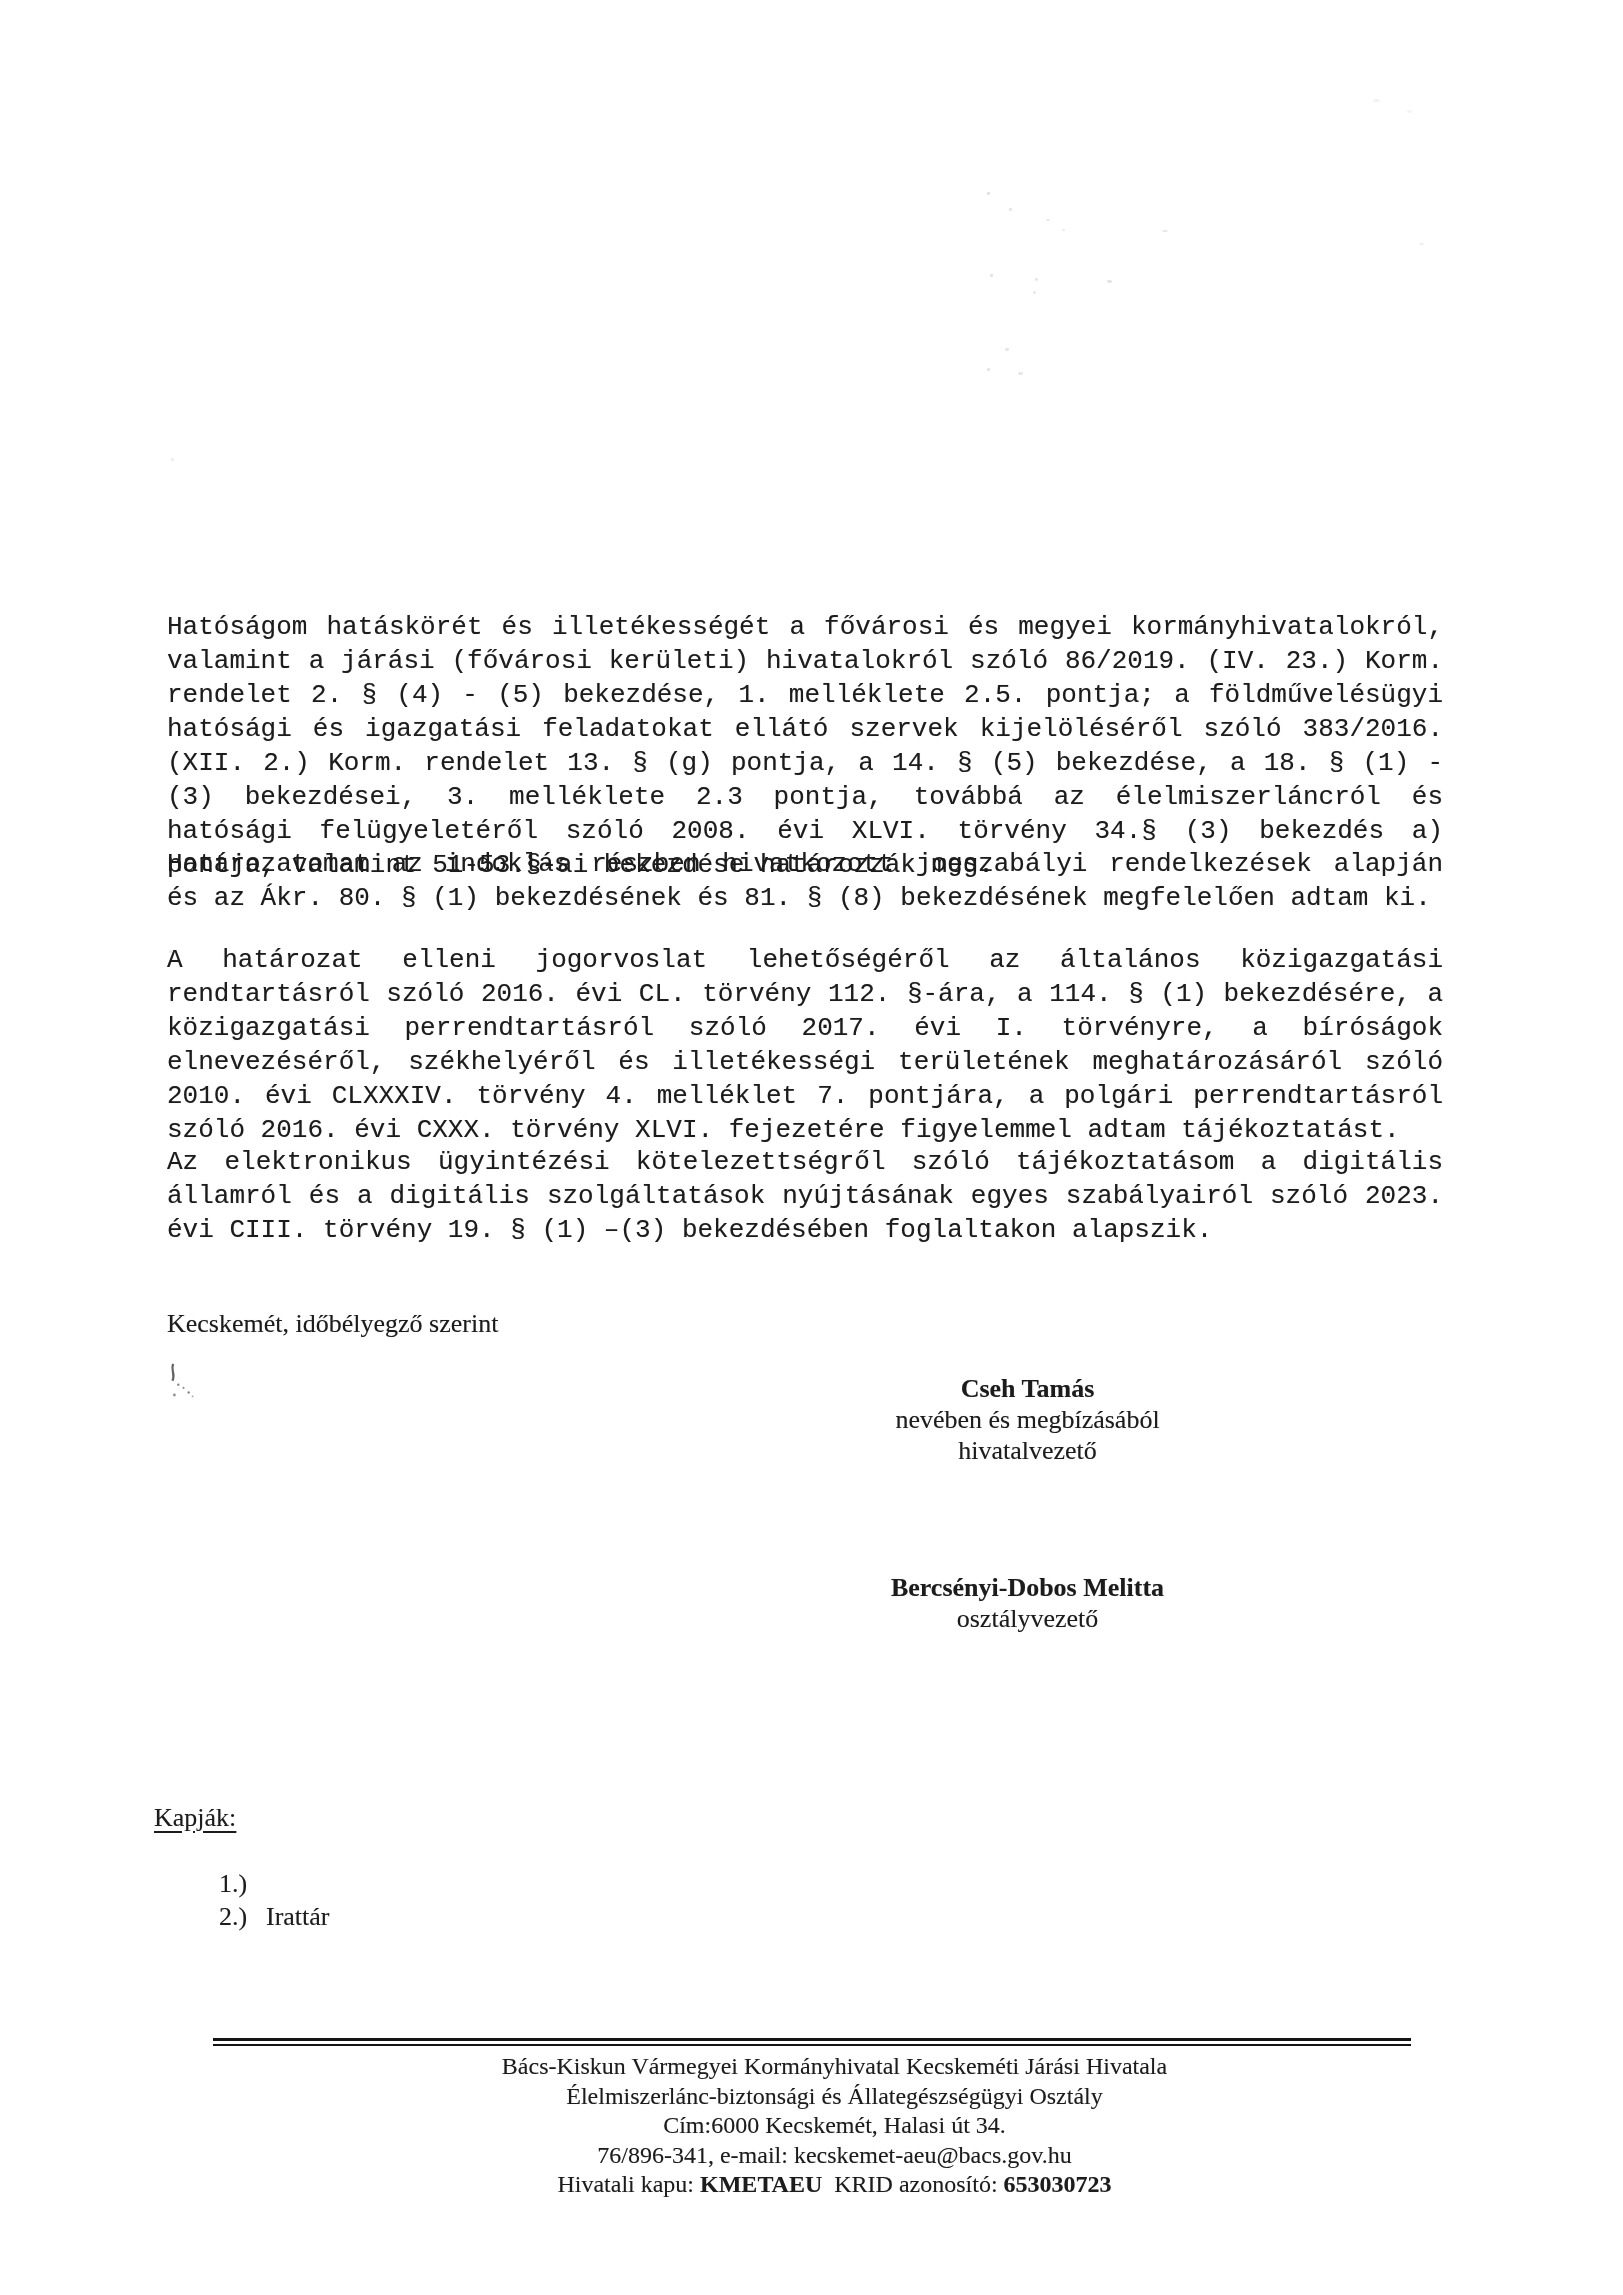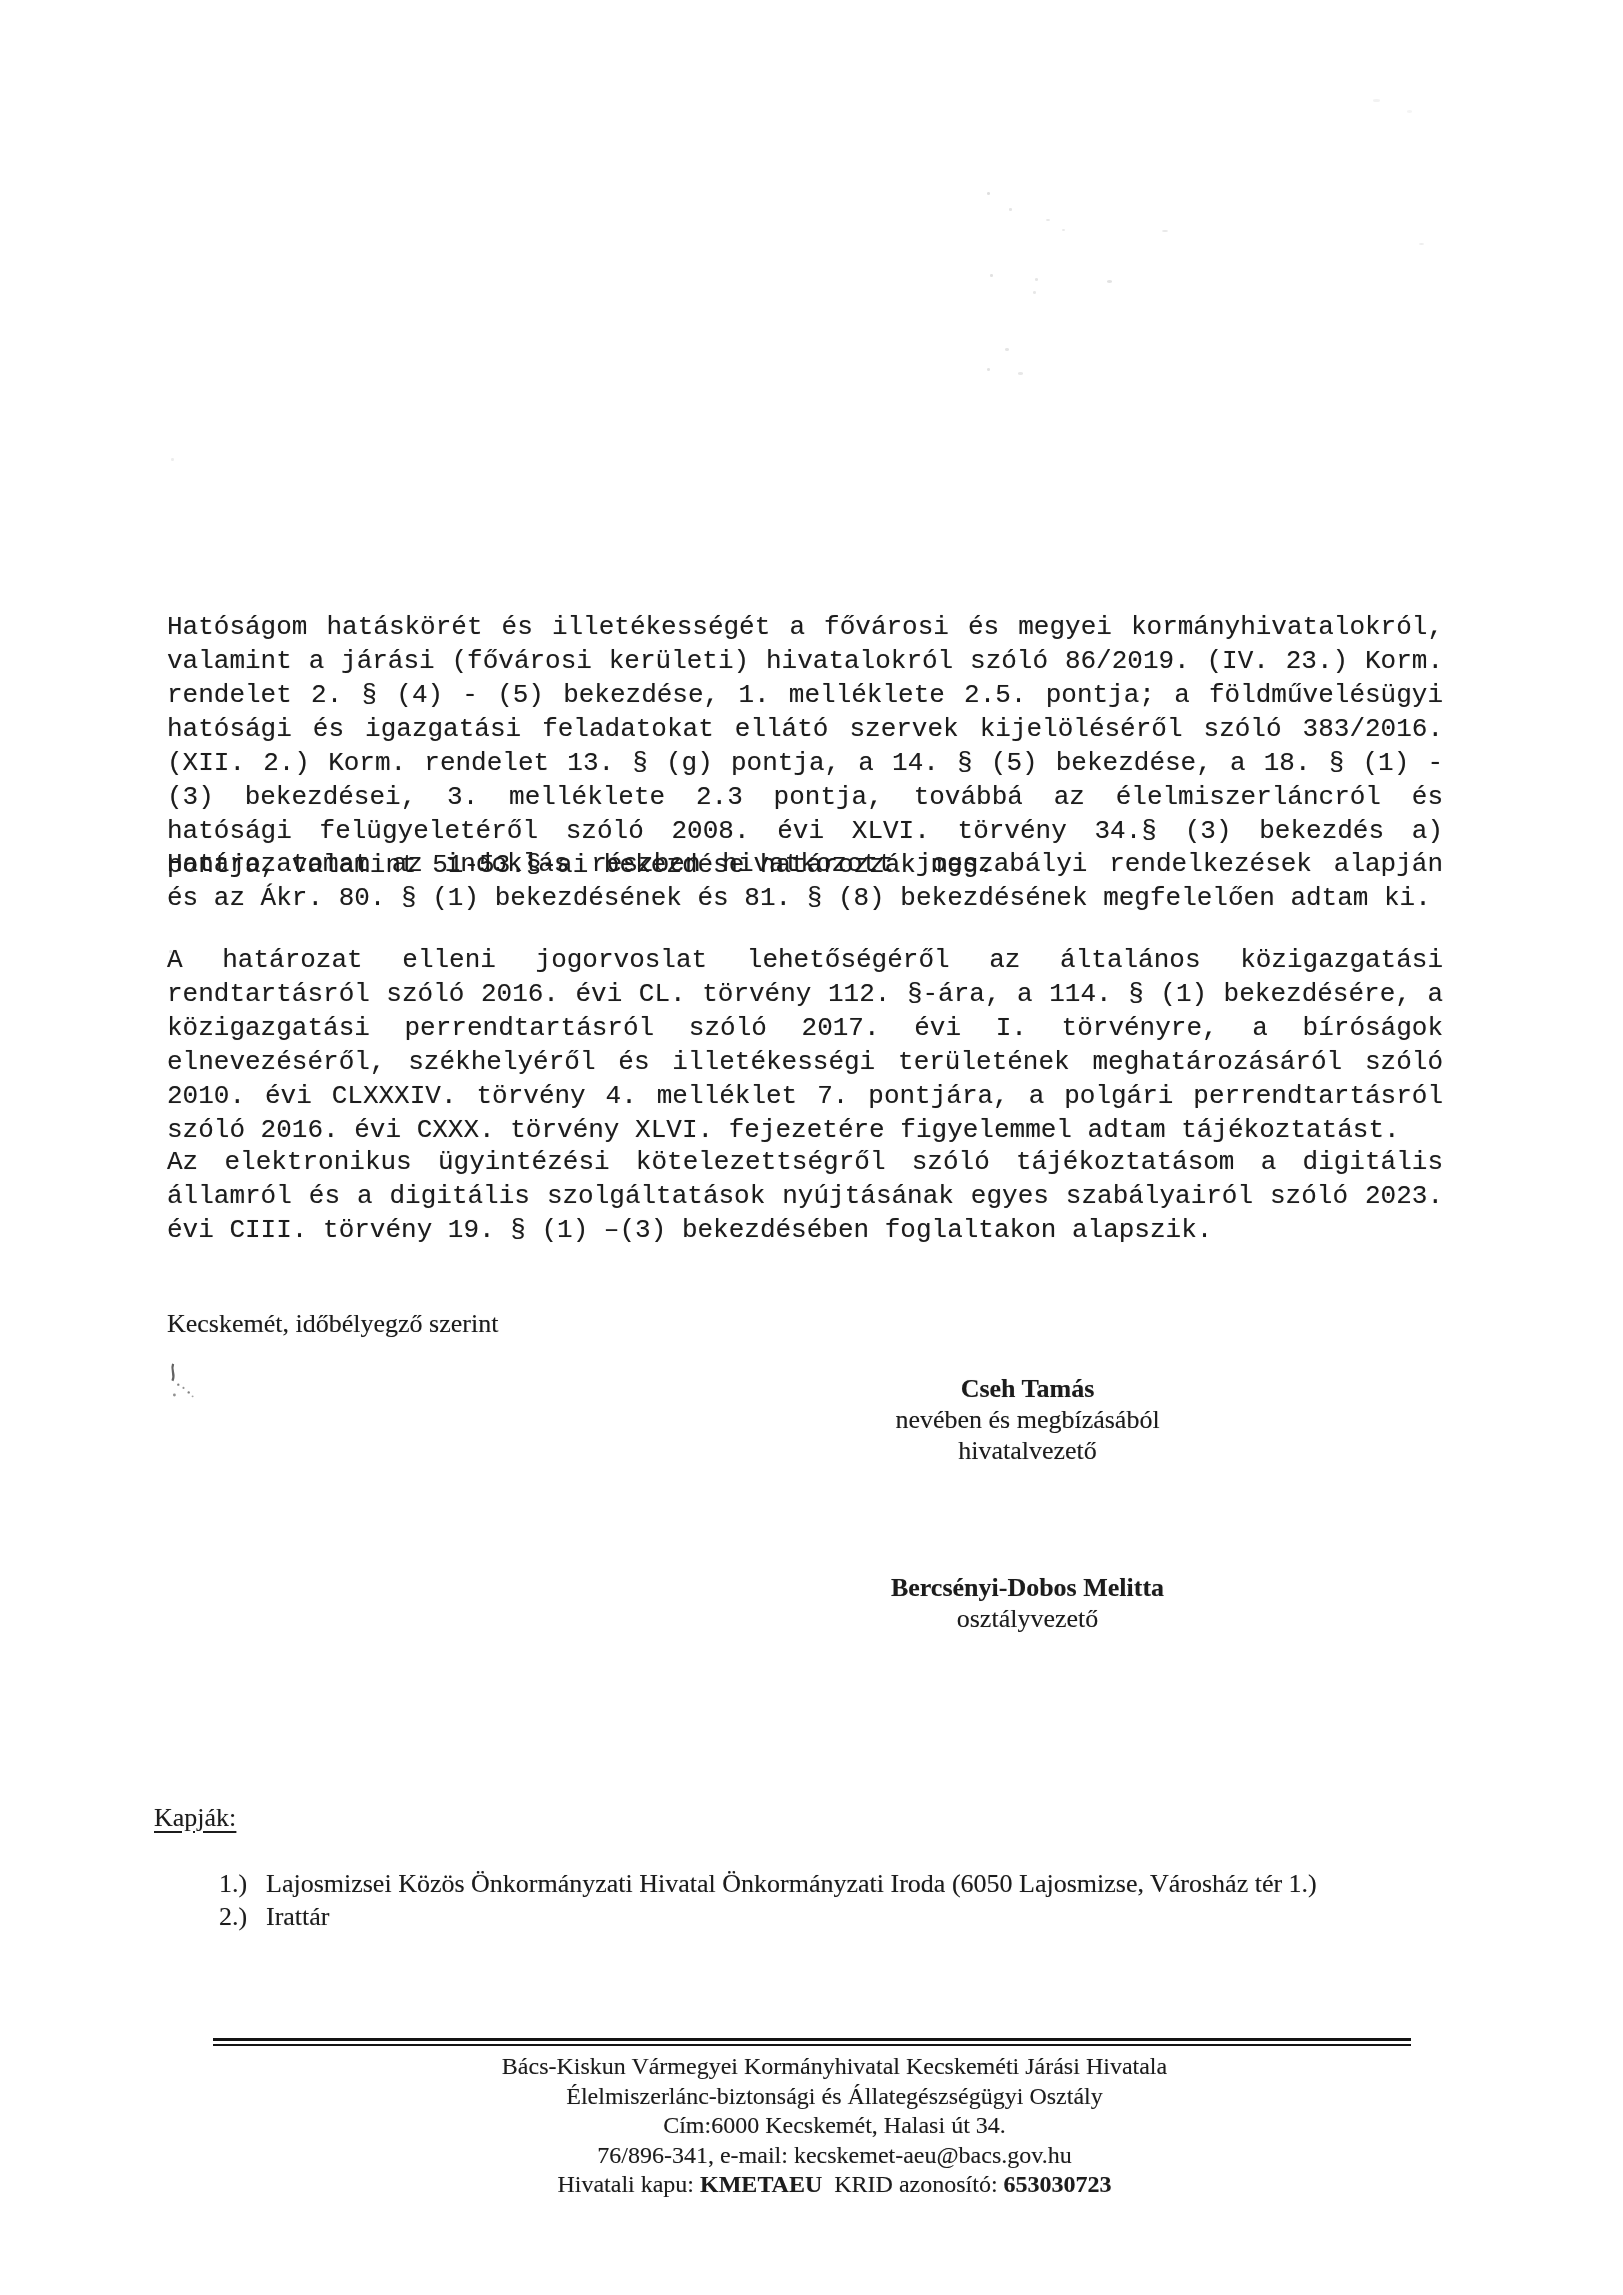--- a/index.html
+++ b/index.html
@@ -110,21 +110,20 @@
 
   <div class="sig-block" style="top:1572px;">
     <div class="sig-name">Bercsényi-Dobos Melitta</div>
     <div>osztályvezető</div>
   </div>
 
   <div class="kapjak-heading">Kapják:</div>
   <div class="recipients">
     <div class="recipient-row">
       <span class="recipient-num">1.)</span>
-      <span>Lajosmizsei Közös Önkormányzati Hivatal Önkormányzati Iroda (6050 Lajosmizse, Városház tér 1.)</span>
     </div>
     <div class="recipient-row">
       <span class="recipient-num">2.)</span>
       <span>Irattár</span>
     </div>
   </div>
 
   <div class="footer-rule"></div>
   <div class="footer">
     <div>Bács-Kiskun Vármegyei Kormányhivatal Kecskeméti Járási Hivatala</div>

